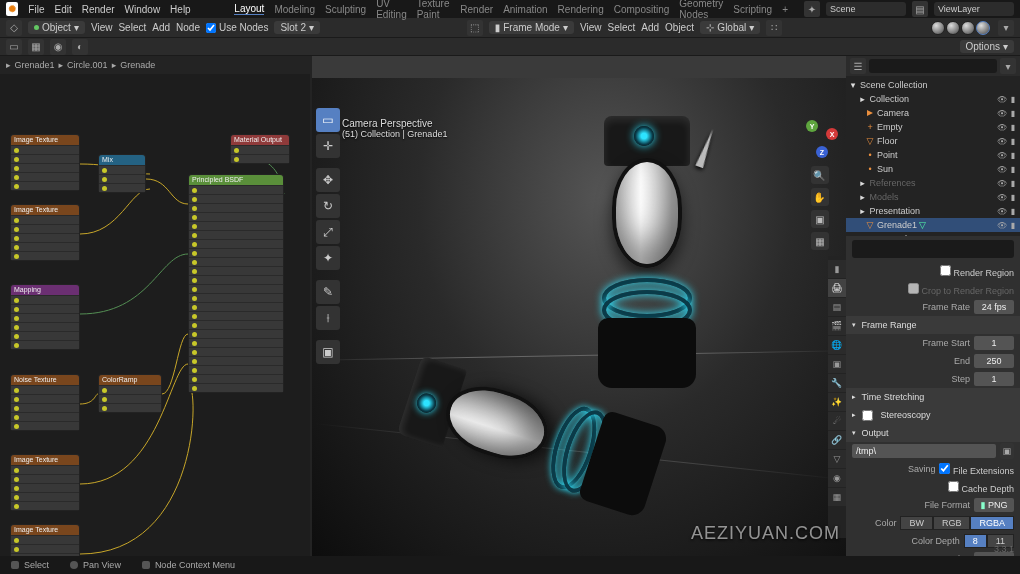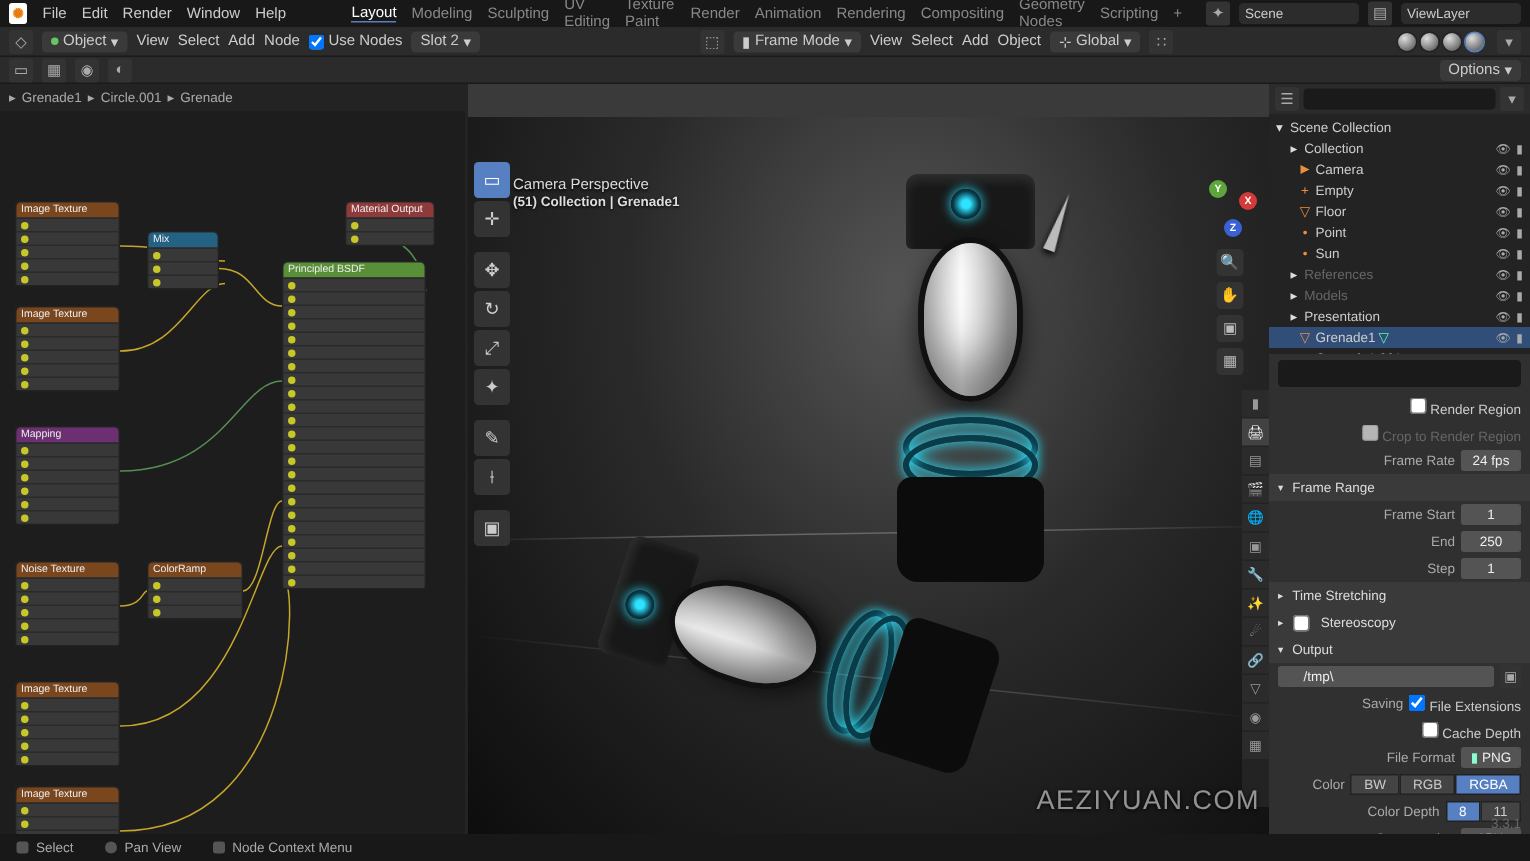--- a/index.html
+++ b/index.html
@@ -483,21 +483,21 @@
             </div>
           </div>
         </div>
     </div>
   </div>
 
   <div class="viewport">
     <div class="vp-render">
       <div class="vp-label">
         <div>Camera Perspective</div>
-        <div style="font-size:9px;font-weight:bold;">(51) Collection | Grenade1</div>
+        <div style="font-size:9px;">(51) Collection | Grenade1</div>
       </div>
       <div class="ground-line" style="top:58%;transform:rotate(-1deg);"></div>
       <div class="ground-line" style="top:78%;transform:rotate(6deg);opacity:.5;"></div>
 
       <div class="gren" style="left:300px; top:80px;">
         <div class="top"></div>
           <div class="tri"></div>
         <div class="body"></div>
         <div class="ring"></div>
           <div class="ring ring2"></div>
@@ -701,21 +701,21 @@
         </div>
 
       <div class="prop-row h c">Time Stretching</div>
       <div class="prop-row h c">
           <input type="checkbox" style="margin-right: 4px;">
           <span>Stereoscopy</span>
         </div>
 
       <div class="prop-row h">Output</div>
       <div class="prop-row">
-          <div class="val full" style="text-align:left;padding:0 17px;">/tmp\</div>
+          <div class="val full" style="text-align:left;padding:0 4px;">/tmp\</div>
           <div class="icon-btn">▣</div>
         </div>
       <div class="prop-row">
           <span class="lab">Saving</span>
           <label><input type="checkbox" checked="" style=""> <span>File Extensions</span></label>
         </div>
       <div class="prop-row">
           <span class="lab"></span>
           <label><input type="checkbox" style=""> <span>Cache Depth</span></label>
         </div>

